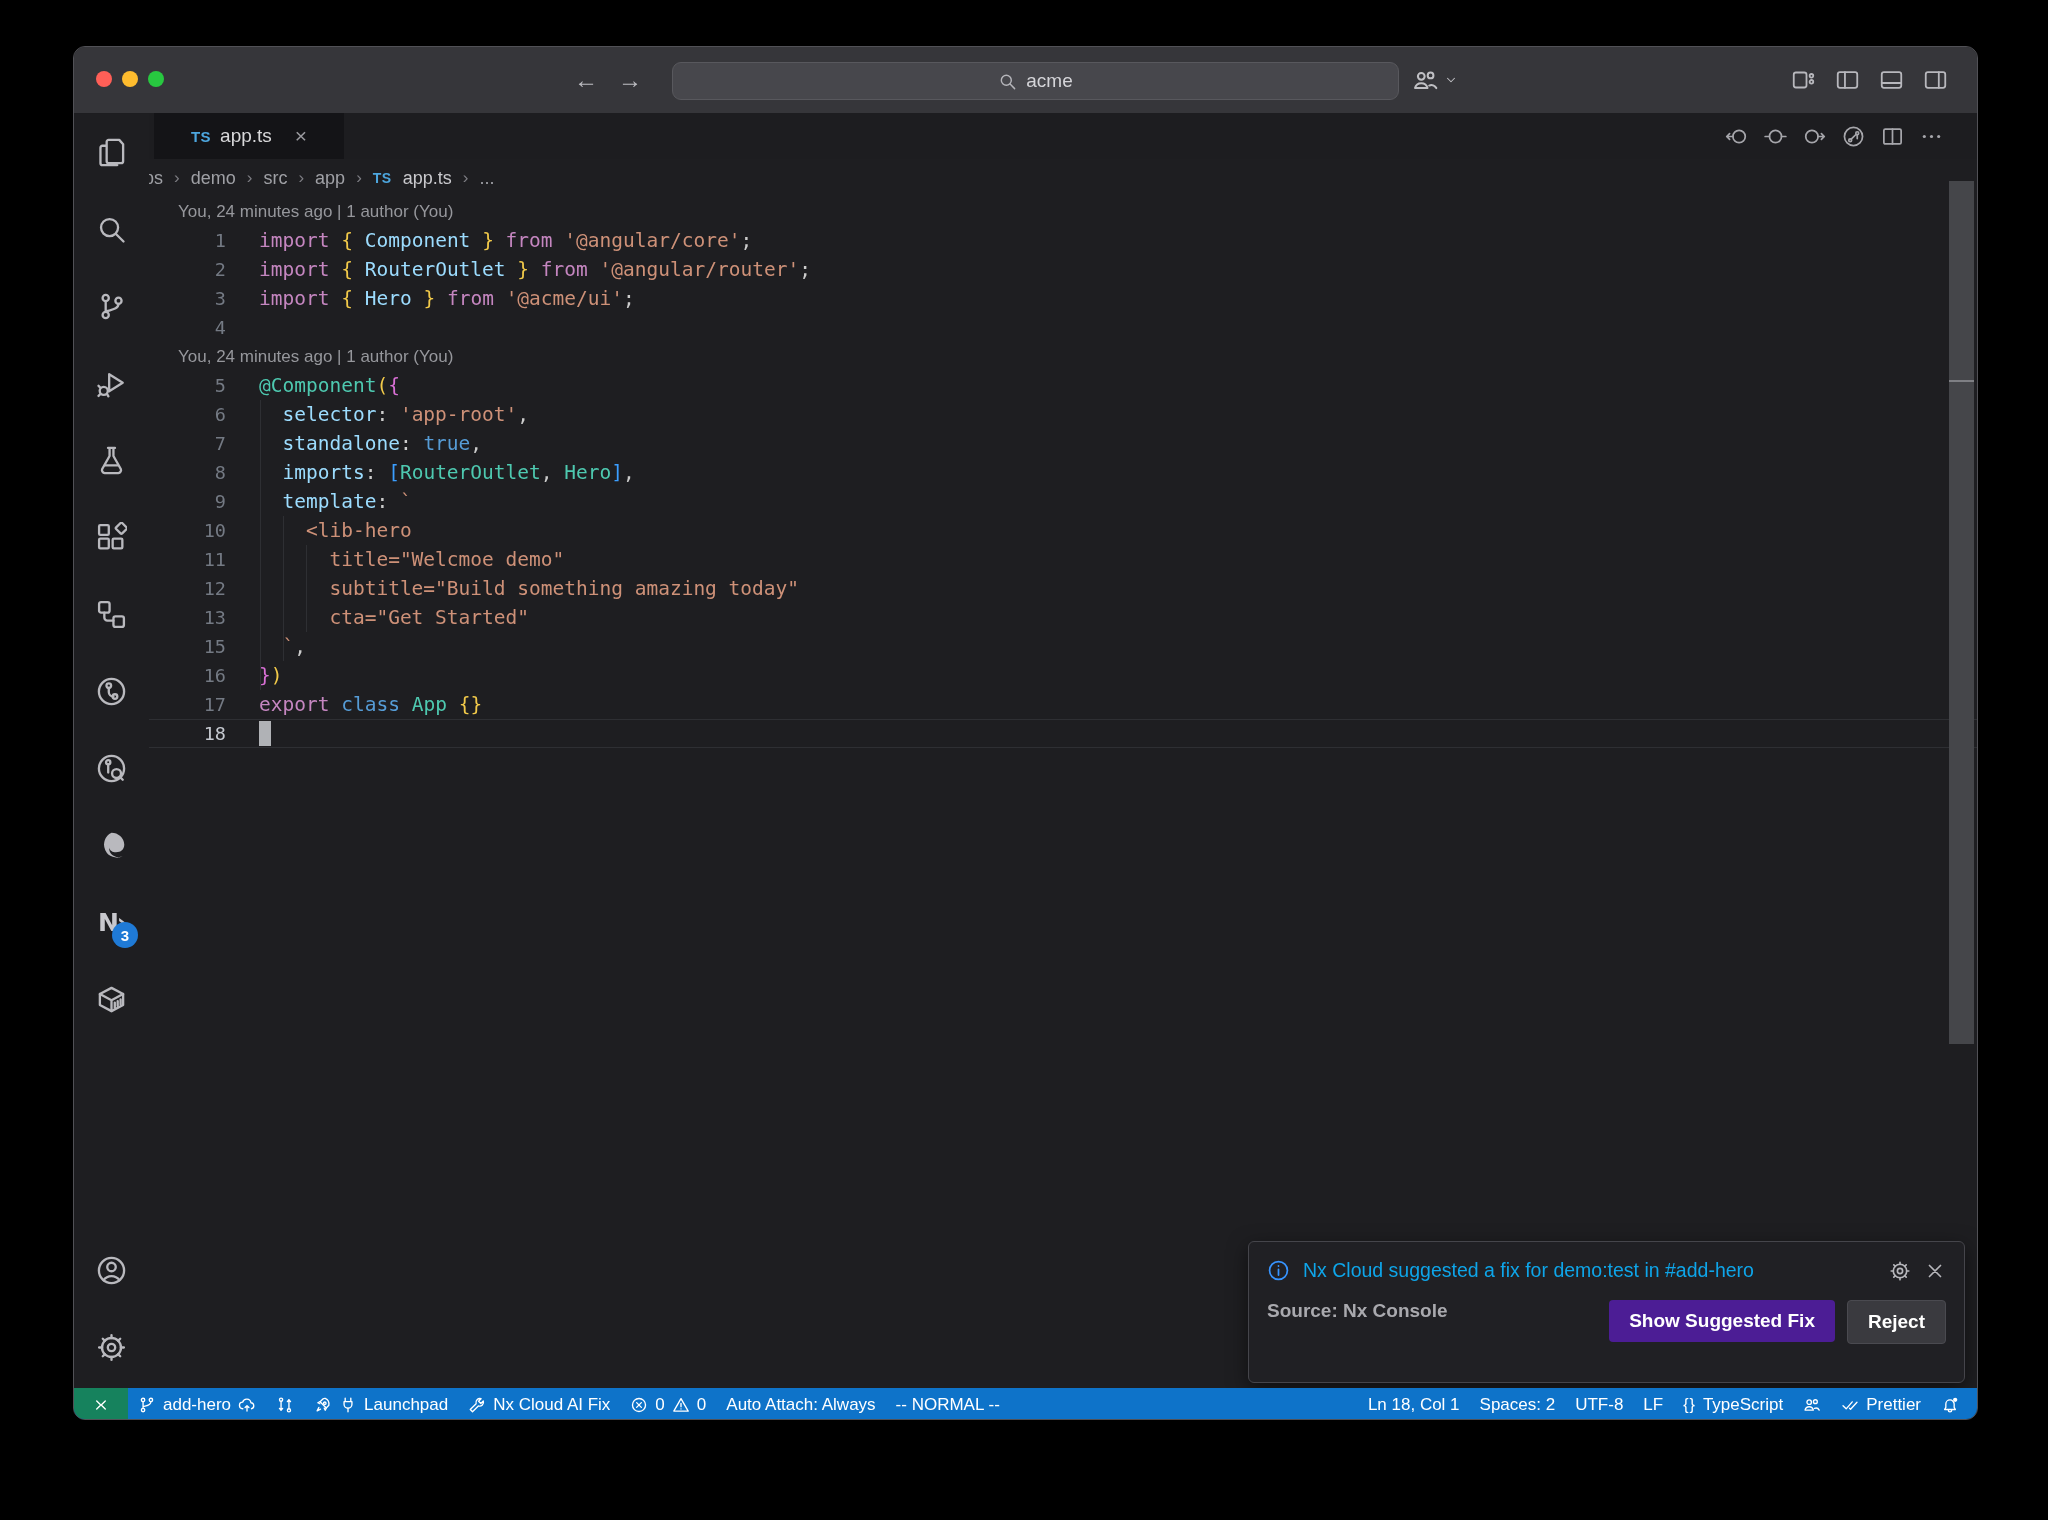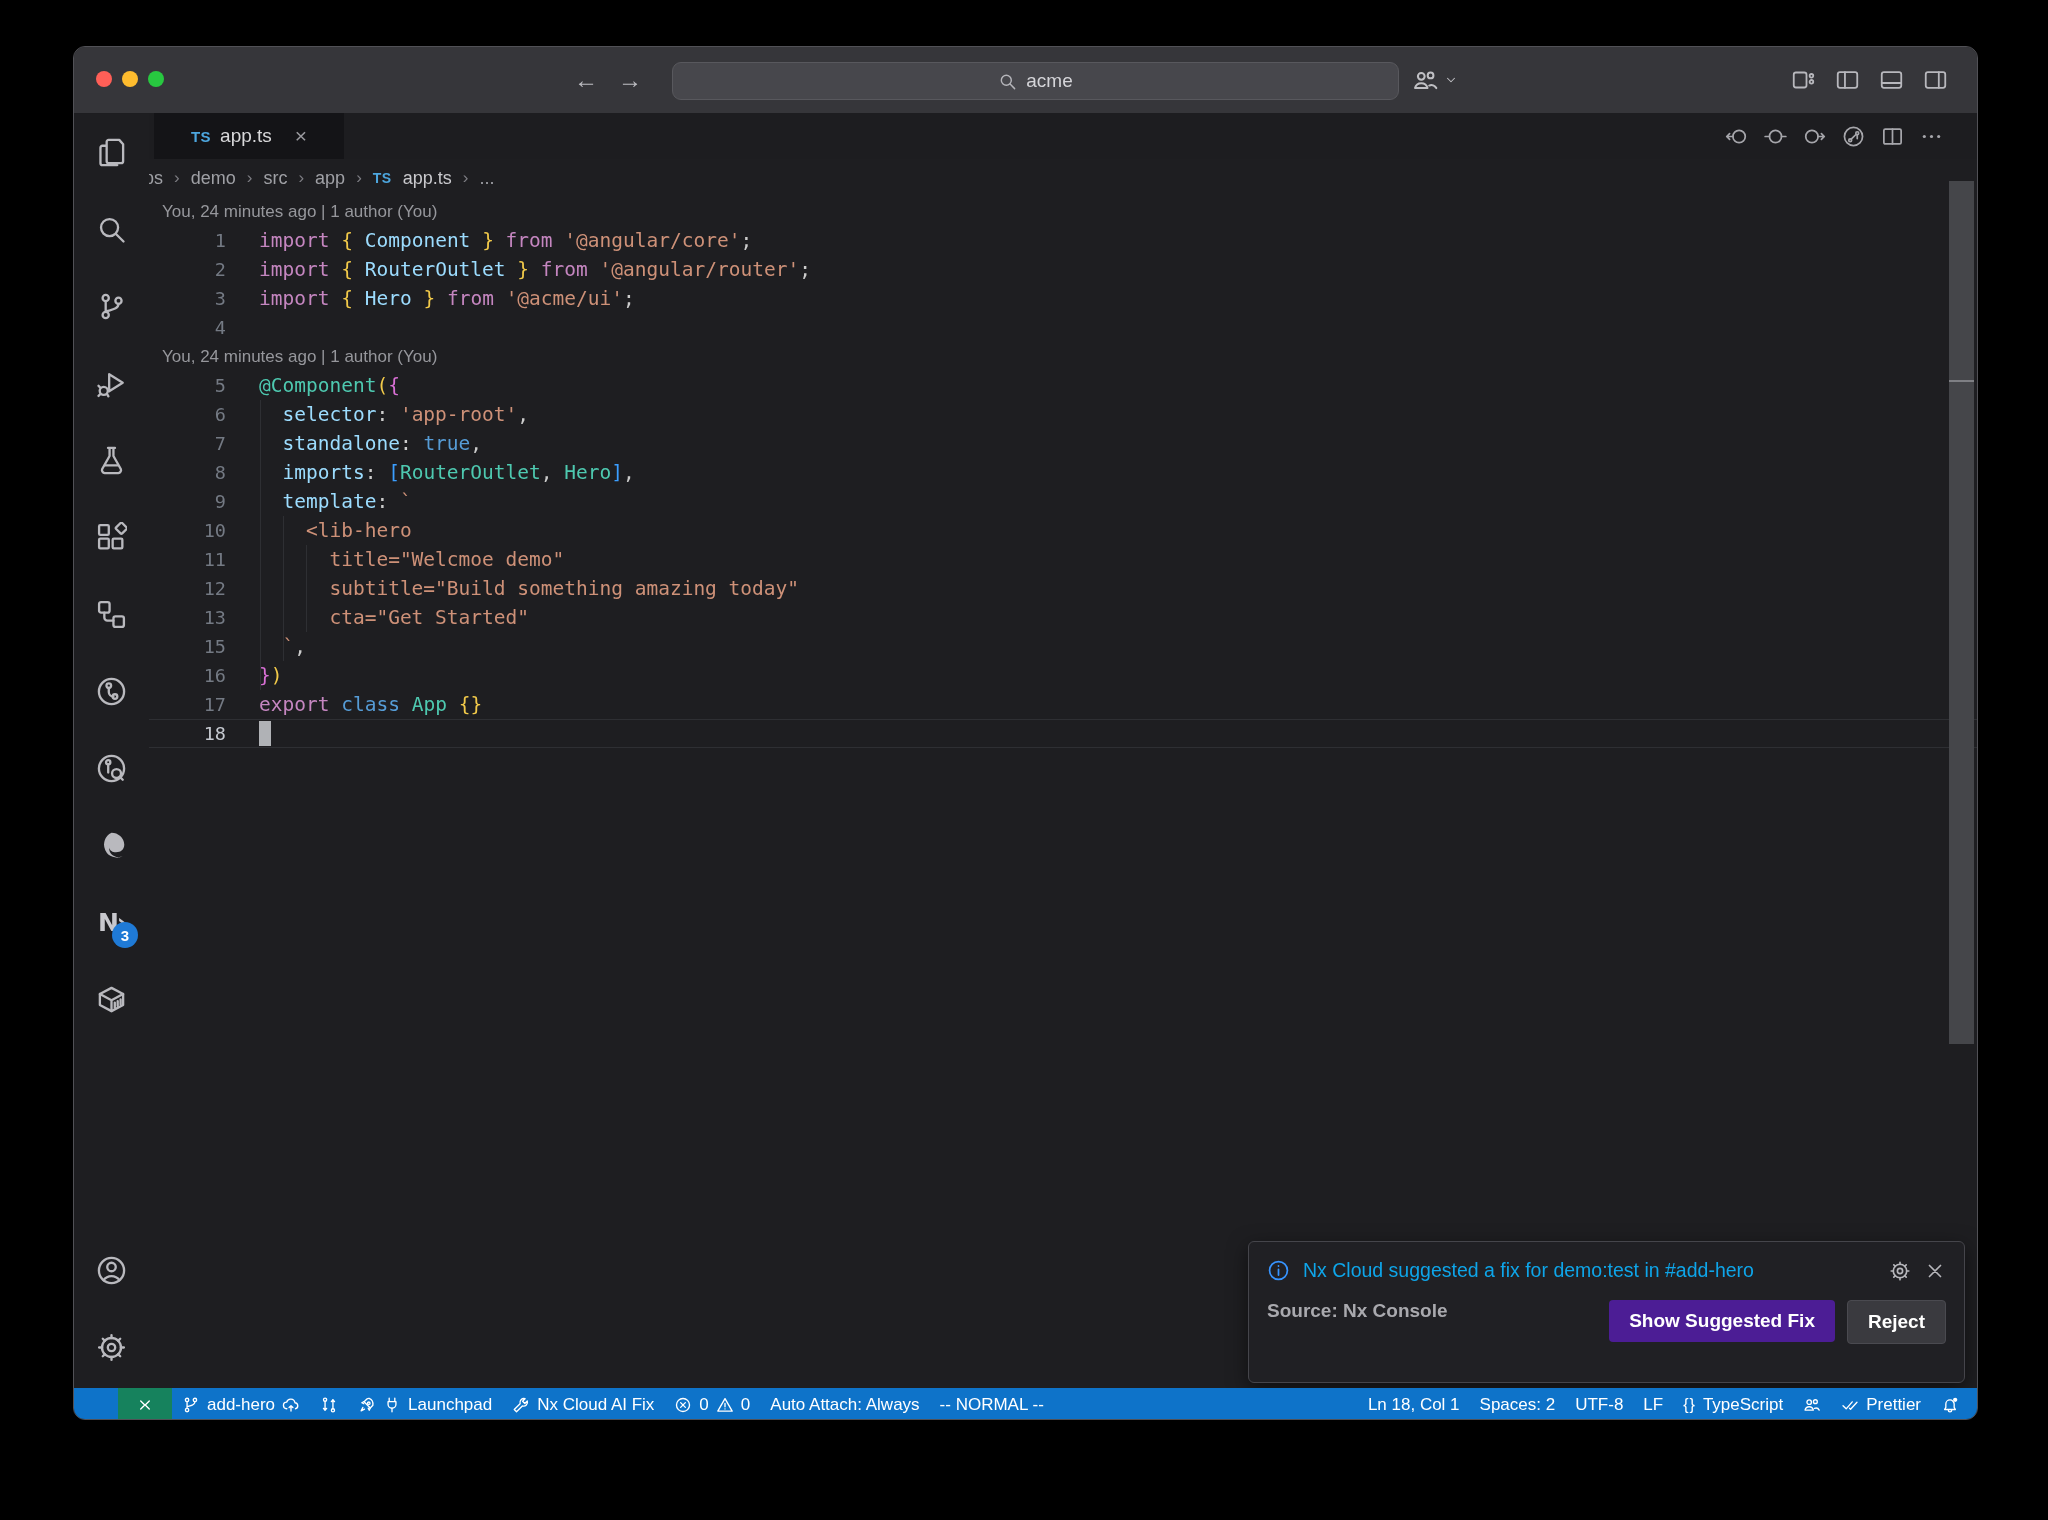--- a/index.html
+++ b/index.html
@@ -32,42 +32,42 @@
   .editoractions .ico svg{width:23px;height:23px;}
   
   .breadcrumb{position:absolute;left:0;top:112px;width:100%;height:38px;display:flex;align-items:center;
     padding-left:50px;box-sizing:border-box;gap:11px;color:#9fa0a5;font-size:18px;}
   .breadcrumb .sep{color:#7d7d83;font-size:17px;}
   .breadcrumb .ts-badge{font-size:14px;}
   
   .editor{position:absolute;left:0;top:150px;width:100%;height:1191px;background:#1e1e21;
     font-family:"DejaVu Sans Mono",monospace;font-size:19.5px;}
   .row{display:flex;height:29px;line-height:29px;width:100%;box-sizing:border-box;}
-  .row.blame{padding-left:88px;color:#96979c;font-family:"Liberation Sans",sans-serif;font-size:17px;}
+  .row.blame{padding-left:88px;color:#96979c;font-family:"Liberation Sans",sans-serif;font-size:17px;margin-left:16px;}
   .gutter{width:185px;box-sizing:border-box;padding-right:33px;text-align:right;color:#747a84;font-size:18.5px;flex:none;}
   .row.current .gutter{color:#c6cad1;}
   .row.current{border-top:1px solid #2e2f33;border-bottom:1px solid #2e2f33;height:29px;line-height:27px;}
   .codeline{white-space:pre;}
   .tk-kw{color:#C586C0}.tk-gold{color:#f2ca4a}.tk-pink{color:#DA70D6}.tk-bblue{color:#3b9eff}
   .tk-prop{color:#9CDCFE}.tk-str{color:#CE9178}.tk-kw2{color:#569CD6}.tk-type{color:#4EC9B0}.tk-fg{color:#cccccc}
   .cursor{display:inline-block;width:12px;height:25px;background:#b0b2b6;vertical-align:middle;margin-top:-3px;}
   .iguide{position:absolute;width:1px;background:#2e2f33;}
   .scrollbar{position:absolute;left:1875px;top:134px;width:25px;height:863px;background:#45464a;}
   .sb-marker{position:absolute;left:1875px;top:333px;width:25px;height:2px;background:#7e7f84;}
   
   .activitybar{position:absolute;left:0;top:67px;width:75px;height:1274px;background:#1e1e21;color:#b9b9be;}
   .ab-item{height:77px;display:flex;align-items:center;justify-content:center;position:relative;}
   .ab-item svg{width:31px;height:31px;}
   .ab-bottom{position:absolute;bottom:2px;left:0;width:75px;}
   .nx-glyph{font-weight:bold;font-size:25px;color:#c8c8cd;letter-spacing:-2px;font-family:"DejaVu Sans",sans-serif;}
   .badge{position:absolute;right:11px;bottom:13px;width:26px;height:26px;border-radius:50%;
     display:flex;align-items:center;justify-content:center;font-size:15px;font-weight:bold;color:#fff;}
   
   .statusbar{position:absolute;left:0;top:1341px;width:100%;height:33px;display:flex;color:#fff;font-size:17px;}
-  .sb-left{display:flex;flex:1;min-width:0;margin-left:44px;}
+  .sb-left{display:flex;flex:1;min-width:0;}
   .sb-right{display:flex;padding-right:8px;}
   .sb-item{display:flex;align-items:center;gap:7px;padding:0 10px;white-space:nowrap;}
   .sb-item svg{width:18px;height:18px;}
   .sb-item.remote{width:54px;justify-content:center;padding:0;}
   .txt-ico{font-size:16px;letter-spacing:1px;}
   
   .toast{position:absolute;left:1174px;top:1194px;width:717px;height:142px;background:#202024;
     border:1px solid #45454b;border-radius:6px;box-sizing:border-box;box-shadow:0 6px 20px rgba(0,0,0,.5);}
   .toast-head{display:flex;align-items:center;gap:13px;padding:17px 18px 0 18px;}
   .toast-title{color:#0ea5e9;font-size:19.5px;flex:1;}

